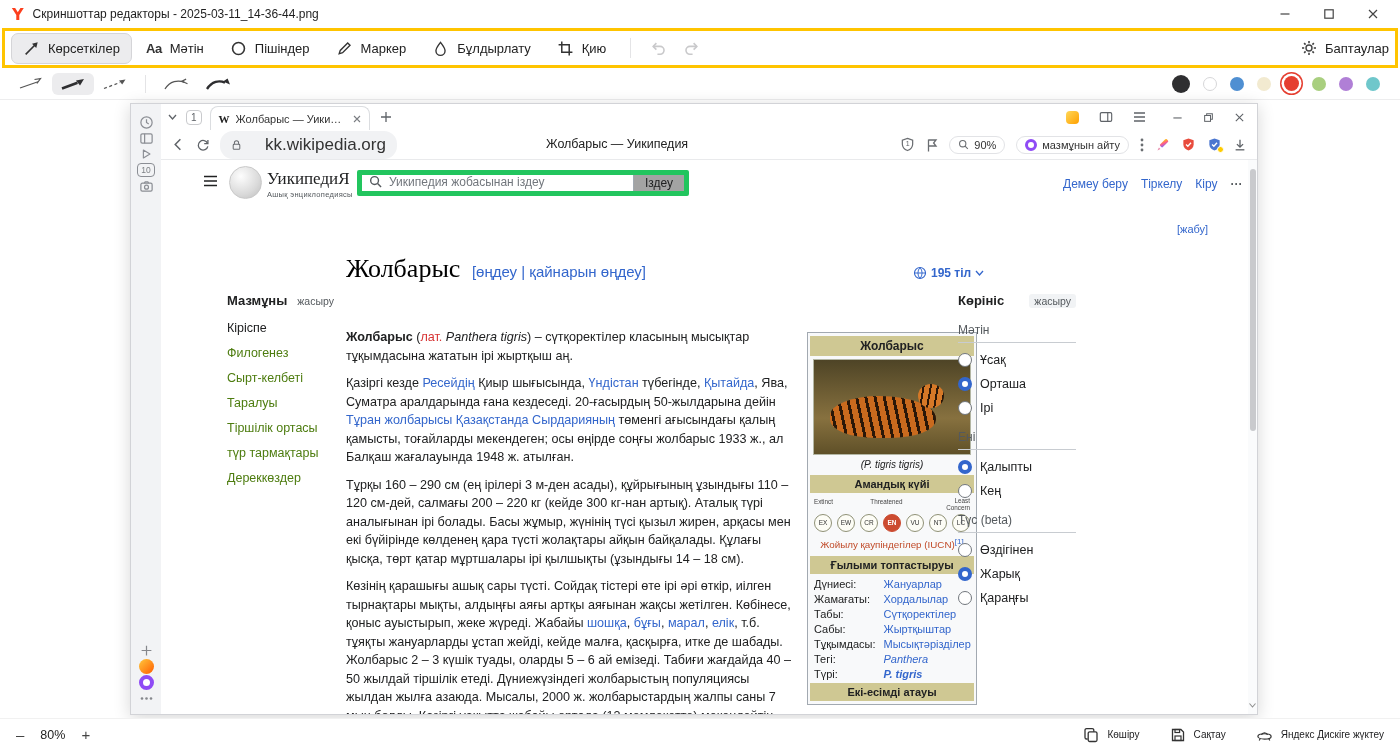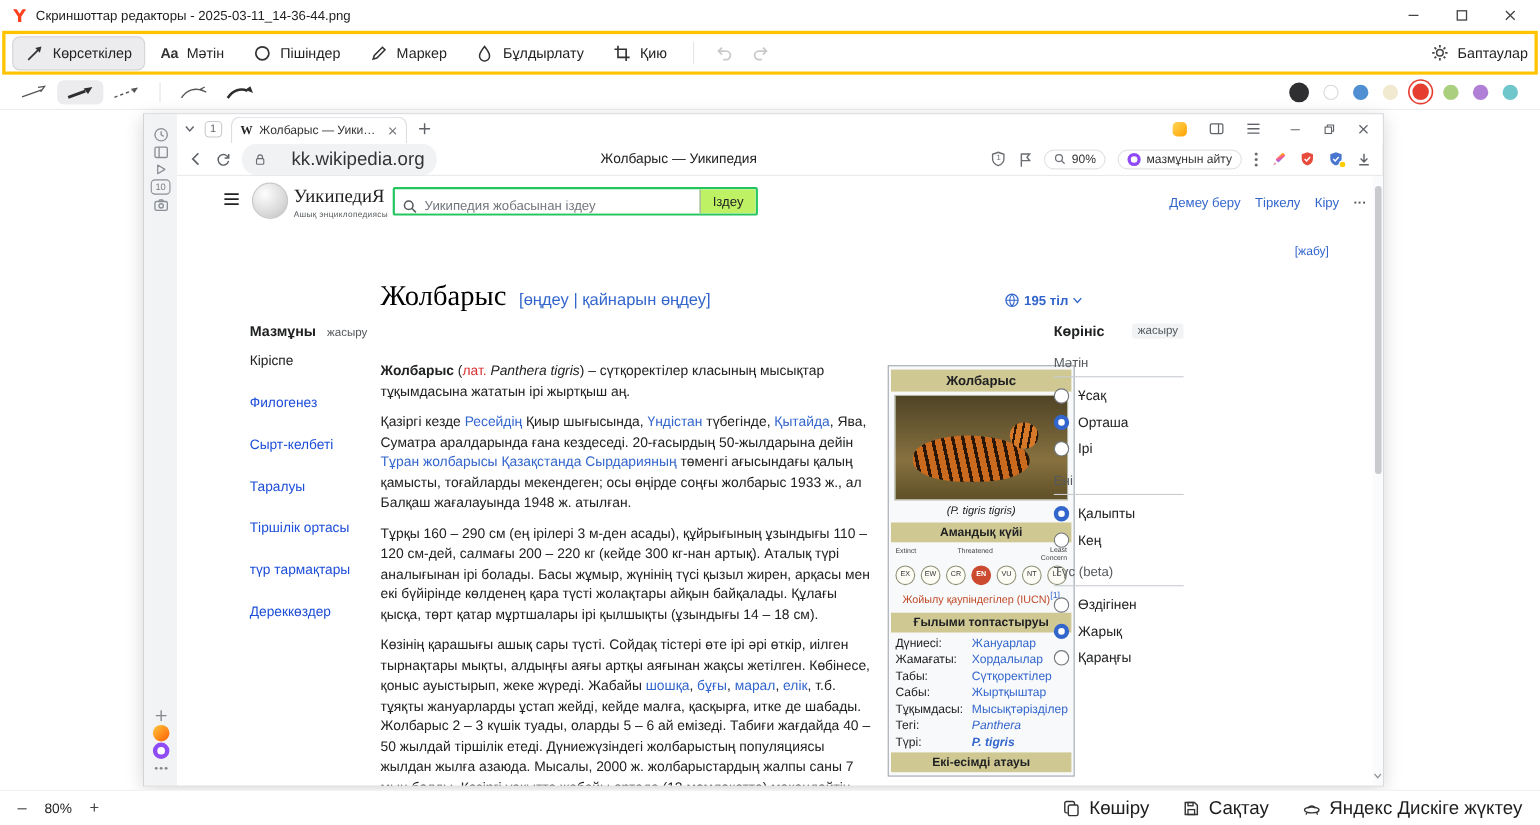--- a/index.html
+++ b/index.html
@@ -55,41 +55,41 @@
 .pill{display:flex;align-items:center;gap:5px;border:1px solid #e2e3e6;border-radius:12px;padding:2px 8px;font-size:11px;color:#333}
 .shield1{position:relative}
 .shield1 .bdg{position:absolute;left:0;right:0;top:3px;text-align:center;font-size:7px;color:#5f6368}
 .aliceSm{width:12px;height:12px;border-radius:50%;border:3.2px solid #8f4bf5;background:#fff}
 
 .wiki{position:absolute;left:30px;right:0;top:56px;bottom:0;background:#fff;overflow:hidden;font-size:12.5px}
 .wiki>*{position:absolute}
 .wm1{font-family:"Liberation Serif",serif;font-size:17px;color:#202122}
 .wm2{font-size:7.5px;color:#54595d;margin-top:1px;letter-spacing:.3px}
 .wlogo{width:33px;height:33px;border-radius:50%;background:radial-gradient(circle at 35% 30%,#fdfdfd,#d9d9d9 62%,#bcbcbc);border:1px solid #c9c9c9}
-.wsearch{display:flex;align-items:flex-end;border:2px solid #22c55e;border-radius:2px;height:26px;background:#fff;overflow:hidden}
+.wsearch{display:flex;align-items:flex-start;border:5px solid #22c55e;border-radius:2px;height:26px;background:#fff;overflow:hidden}
 .wsearch input{border:none;outline:none;flex:1;font-size:12px;padding:0 7px;color:#202122;font-family:inherit;min-width:0}
 .wsearch input::placeholder{color:#72777d}
-.sbtn{border:none;border-left:1px solid #a2a9b1;background:#bef264;font-size:12px;padding:0 11px;height:100%;color:#202122;font-family:inherit}
+.sbtn{border:none;border-left:1px solid #a2a9b1;background:#a3a3a3;font-size:12px;padding:0 11px;height:100%;color:#202122;font-family:inherit}
 .wnav{display:flex;gap:13px;align-items:center;font-size:12px}
 .wnav a{color:#3366cc}
 .banner{border:1px solid #c8ccd1;border-radius:8px;height:28px;display:flex;align-items:center;justify-content:center;gap:5px;font-size:12px;color:#202122}
 .bclose{font-size:11px;color:#3366cc}
 .h1w{font-family:"Liberation Serif",serif;font-size:26px;font-weight:normal;color:#000;display:inline;line-height:1}
 .editlnk{font-size:15px;color:#3366cc;margin-left:8px}
 .langsel{display:flex;align-items:center;gap:4px;color:#36c;font-size:12px;font-weight:bold}
 .ptabs{display:flex;align-items:flex-end;height:21px;border-bottom:1px solid #a2a9b1;font-size:12.5px}
 .ptab{margin-right:17px;padding-bottom:4px;color:#3366cc;white-space:nowrap}
 .ptab.on{color:#202122;border-bottom:2px solid #36c;margin-bottom:-1px}
 .ptab.red{color:#d73333}
 .ptabsR{margin-left:auto;display:flex}
 .ptabsR .ptab{margin-right:0;margin-left:15px}
 .toc{font-size:12.5px;width:116px}
 .tocHead{display:flex;align-items:baseline;gap:10px;font-weight:bold;font-size:13px}
 .tocHide{font-weight:normal;font-size:10.5px;color:#54595d}
-.toc a{display:block;margin-top:24px;color:#1d4ed8}
+.toc a{display:block;margin-top:11px;color:#4d7c0f}
 .toc a.on{color:#202122}
 .article{width:450px;font-size:12.6px;line-height:18.5px;color:#202122}
 .article p{margin-bottom:9px}
 .lk{color:#3366cc;cursor:pointer}
 .rlk{color:#d73333;cursor:pointer}
 .b{font-weight:bold}
 .it{font-style:italic}
 
 .infobox{width:170px;border:1px solid #a2a9b1;background:#f8f9fa;font-size:11px;padding:2px;text-align:center}
 .ibh{background:#cfc893;font-weight:bold;font-size:12px;padding:3px 2px;margin:1px 0}
@@ -120,21 +120,21 @@
 .radio.on{border:4.5px solid #36c}
 
 .wscroll{right:0;top:0;bottom:0;width:9px;background:#fafbfc}
 .wthumb{position:absolute;right:1.5px;top:9px;width:6px;height:262px;background:#c9cacd;border-radius:3px}
 .wsdown{position:absolute;right:0;bottom:6px;width:9px;display:flex;justify-content:center}
 
 .bottombar{position:absolute;left:0;bottom:0;right:0;height:32px;background:#fff;display:flex;align-items:center;padding:0 16px;border-top:1px solid #f1f1f1}
 .zoomctl{display:flex;align-items:center;gap:16px;font-size:12.5px;color:#222}
 .zbtn{font-size:15px;color:#444;background:none;border:none;line-height:1}
 .actions{margin-left:auto;display:flex;gap:30px}
-.act{display:flex;align-items:center;gap:8px;font-size:17px;color:#1c1c1e;background:none;border:none;font-family:inherit;white-space:nowrap}
+.act{display:flex;align-items:center;gap:8px;font-size:10px;color:#1c1c1e;background:none;border:none;font-family:inherit;white-space:nowrap}
 </style>
 </head>
 <body>
 
 <div class="titlebar">
   <span class="ylogo">Y</span>
   <span class="tbtitle">Скриншоттар редакторы - 2025-03-11_14-36-44.png</span>
   <div class="winctl">
     <span class="wc">
         <svg width="12" height="12" viewBox="0 0 12 12">

